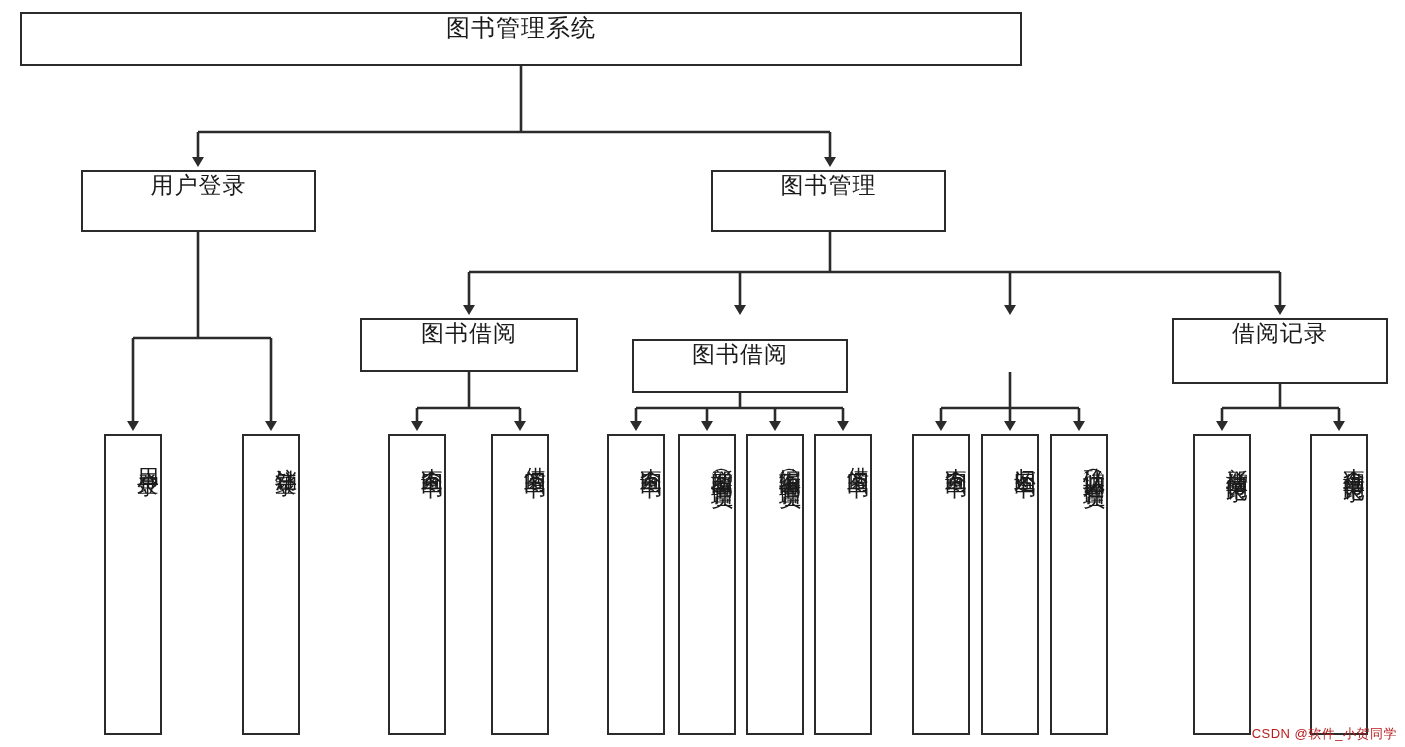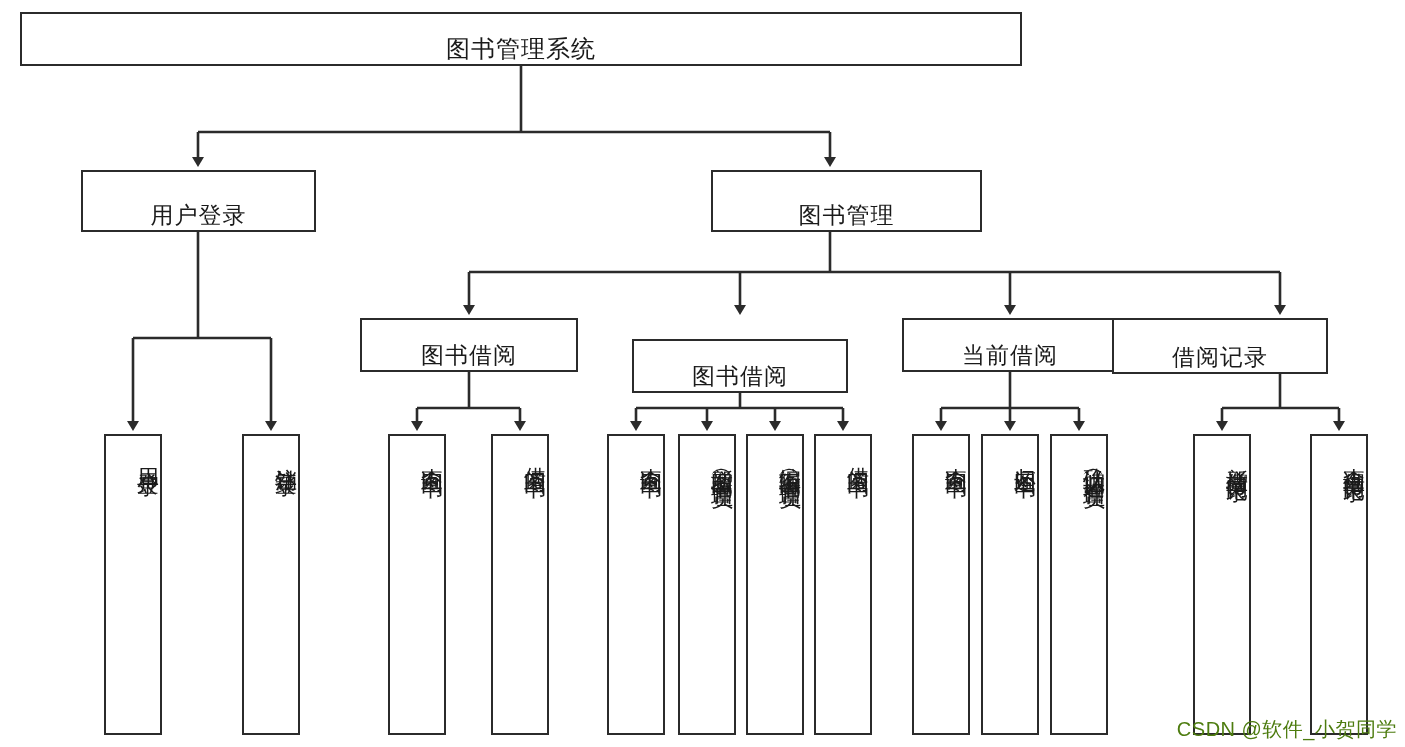--- a/index.html
+++ b/index.html
@@ -25,21 +25,21 @@
     width: 1405px;
     height: 747px;
     pointer-events: none;
   }
   .node {
     position: absolute;
     box-sizing: border-box;
     border: 2.5px solid #2b2b2b;
     background: #ffffff;
     display: flex;
-    align-items: flex-end;
+    align-items: flex-start;
     justify-content: center;
     color: #1a1a1a;
     z-index: 2;
   }
   .node.horiz {
     font-size: 23px;
     letter-spacing: 1px;
     line-height: 1.2;
   }
   .node.root {
@@ -57,22 +57,22 @@
   }
   .node.vert .vtext {
     writing-mode: vertical-rl;
     text-orientation: upright;
     display: block;
   }
   .watermark {
     position: absolute;
     right: 8px;
     bottom: 4px;
-    font-size: 20px;
-    color: #4d7c0f;
+    font-size: 13px;
+    color: #b91c1c;
     letter-spacing: 0.5px;
     z-index: 3;
     white-space: nowrap;
   }
 </style>
 </head>
 <body>
 
 <div id="canvas">
 
@@ -126,34 +126,31 @@
     </g>
   </svg>
 
   <div class="node horiz root" style="left:20px; top:12px; width:1002px; height:54px;">
     <span>图书管理系统</span>
   </div>
 
   <div class="node horiz" style="left:81px; top:170px; width:235px; height:62px;">
     <span>用户登录</span>
   </div>
-  <div class="node horiz" style="left:711px; top:170px; width:271px; height:62px;">
+  <div class="node horiz" style="left:711px; top:170px; width:235px; height:62px;">
     <span>图书管理</span>
   </div>
 
   <div class="node horiz" style="left:360px; top:318px; width:218px; height:54px;">
     <span>图书借阅</span>
   </div>
   <div class="node horiz" style="left:632px; top:318px; width:216px; height:54px;margin-top:21px;">
     <span>图书借阅</span>
   </div>
-  <div class="node horiz" style="left:902px; top:318px; width:216px; height:54px;">
-    <span>当前借阅</span>
-  </div>
-  <div class="node horiz" style="left:1112px; top:318px; width:216px; height:56px;">
+  <div class="node horiz" style="left:1172px; top:318px; width:216px; height:66px;">
     <span>借阅记录</span>
   </div>
 
   <div class="node vert" style="left:104px; top:434px; width:58px; height:301px;">
     <span class="vtext">用户登录</span>
   </div>
   <div class="node vert" style="left:242px; top:434px; width:58px; height:301px;">
     <span class="vtext">注销登录</span>
   </div>
 

